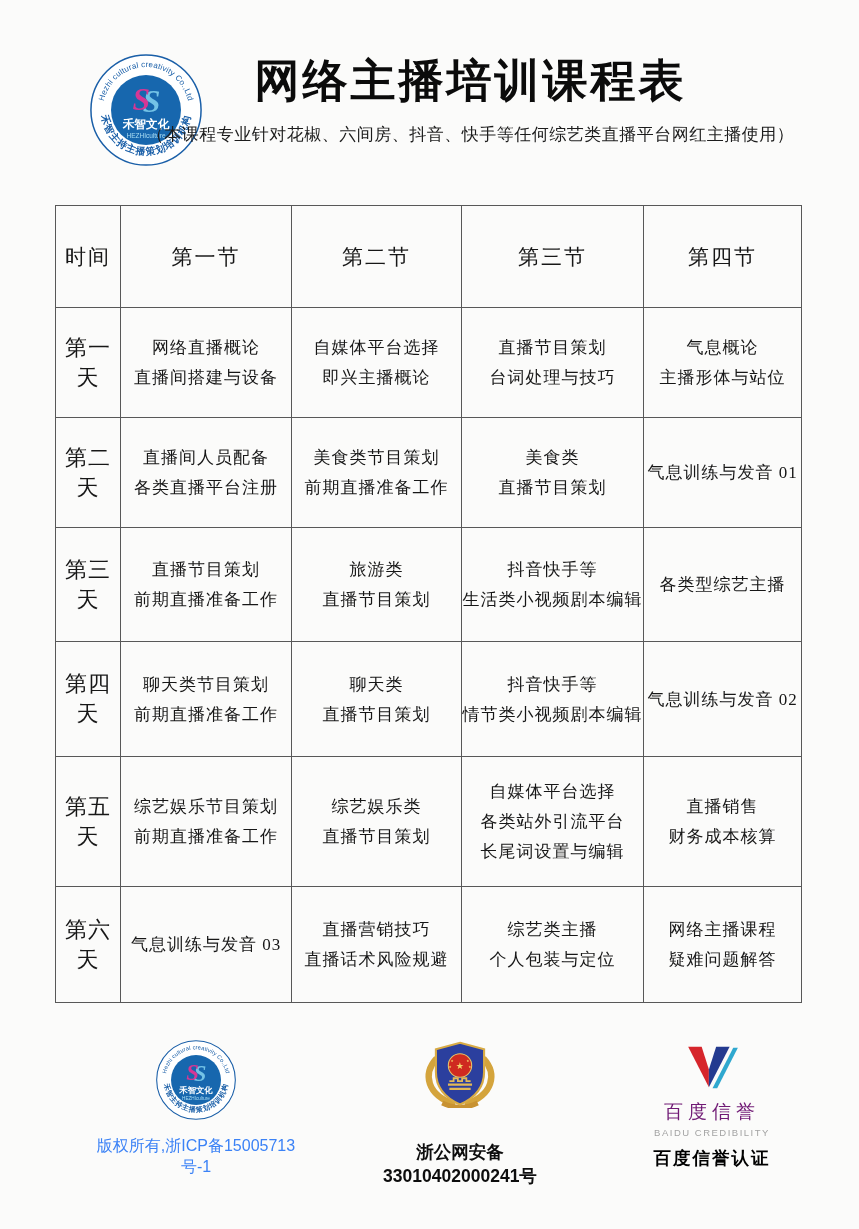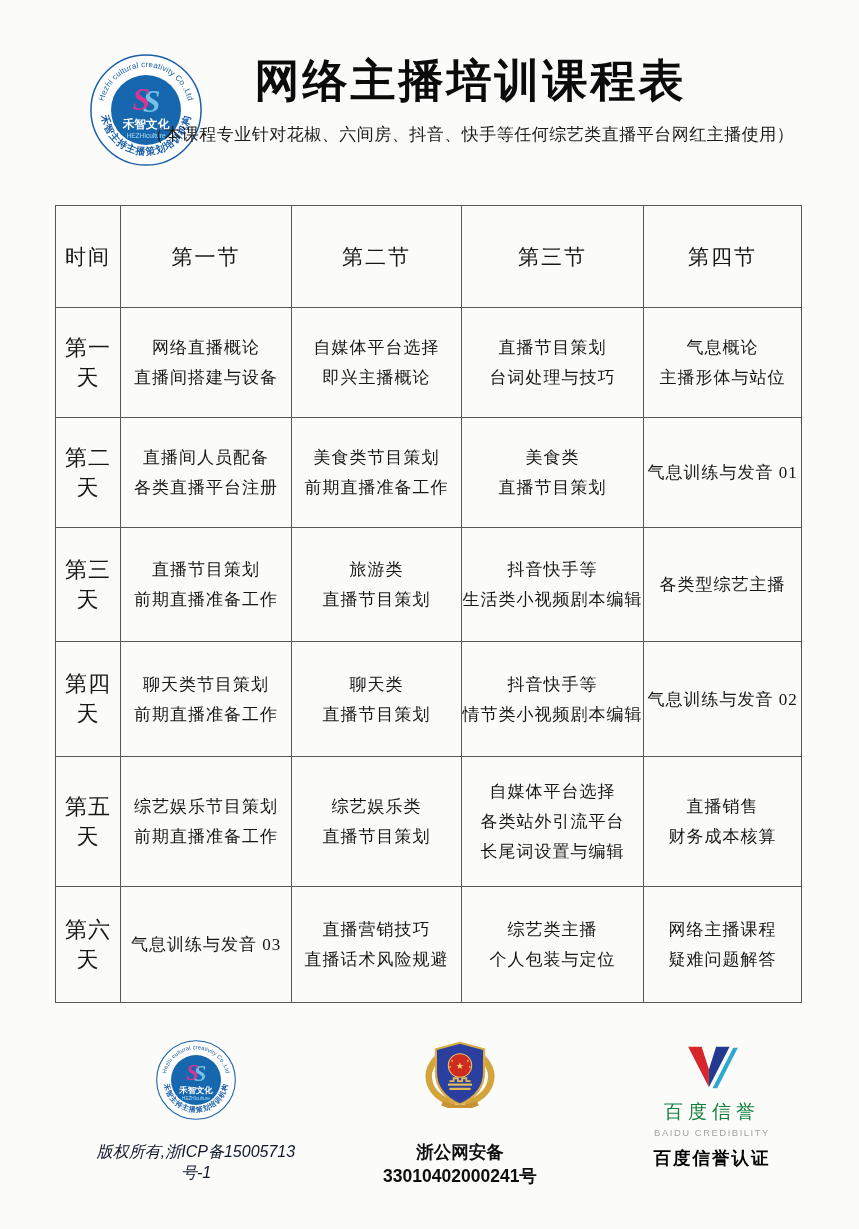--- a/index.html
+++ b/index.html
@@ -26,33 +26,33 @@
   .schedule tbody tr:nth-child(4){height:115px;}
   .schedule tbody tr:nth-child(5){height:130px;}
   .schedule tbody tr:nth-child(6){height:116px;}
   .schedule td.day{font-size:22px;letter-spacing:1px;}
   .schedule td .ln{font-size:17px;line-height:1;margin:13px 0;letter-spacing:1px;}
 
   
   .f-left{position:absolute;left:93px;top:1040px;width:206px;text-align:center;
           font-family:"Liberation Sans","DejaVu Sans",sans-serif;}
   .logo-foot{width:80px;height:80px;margin:0 auto;}
-  .copyright{margin-top:22px;font-size:16px;color:#0f172a;font-style:italic;}
+  .copyright{margin-top:16px;font-size:16px;color:#3b82f6;}
 
   .f-center{position:absolute;left:368px;top:1040px;width:184px;text-align:center;
           font-family:"Liberation Sans","DejaVu Sans",sans-serif;}
   .badge{width:78px;height:68px;margin:0 auto;}
   .badge svg{display:block;width:100%;height:100%;}
   .police-text{margin-top:32px;font-size:17.5px;font-weight:bold;color:#0d0d0d;}
 
   .f-right{position:absolute;left:620px;top:1042px;width:184px;text-align:center;
           font-family:"Liberation Sans","DejaVu Sans",sans-serif;}
   .baidu-v{width:58px;height:50px;margin:0 auto;}
   .baidu-v svg{display:block;width:100%;height:100%;}
-  .baidu-cn{margin-top:7px;font-size:19px;color:#15803d;letter-spacing:5px;}
+  .baidu-cn{margin-top:7px;font-size:19px;color:#701a75;letter-spacing:5px;}
   .baidu-en{margin-top:2px;font-size:9.5px;color:#a3a3a3;letter-spacing:1.5px;}
   .baidu-cert{margin-top:8px;font-size:17.5px;color:#000000;font-weight:bold;letter-spacing:2px;}
 </style>
 </head>
 <body>
 
 <div class="page">
 
   <div class="logo-top" id="logo-top">
   <svg viewBox="0 0 120 120">

